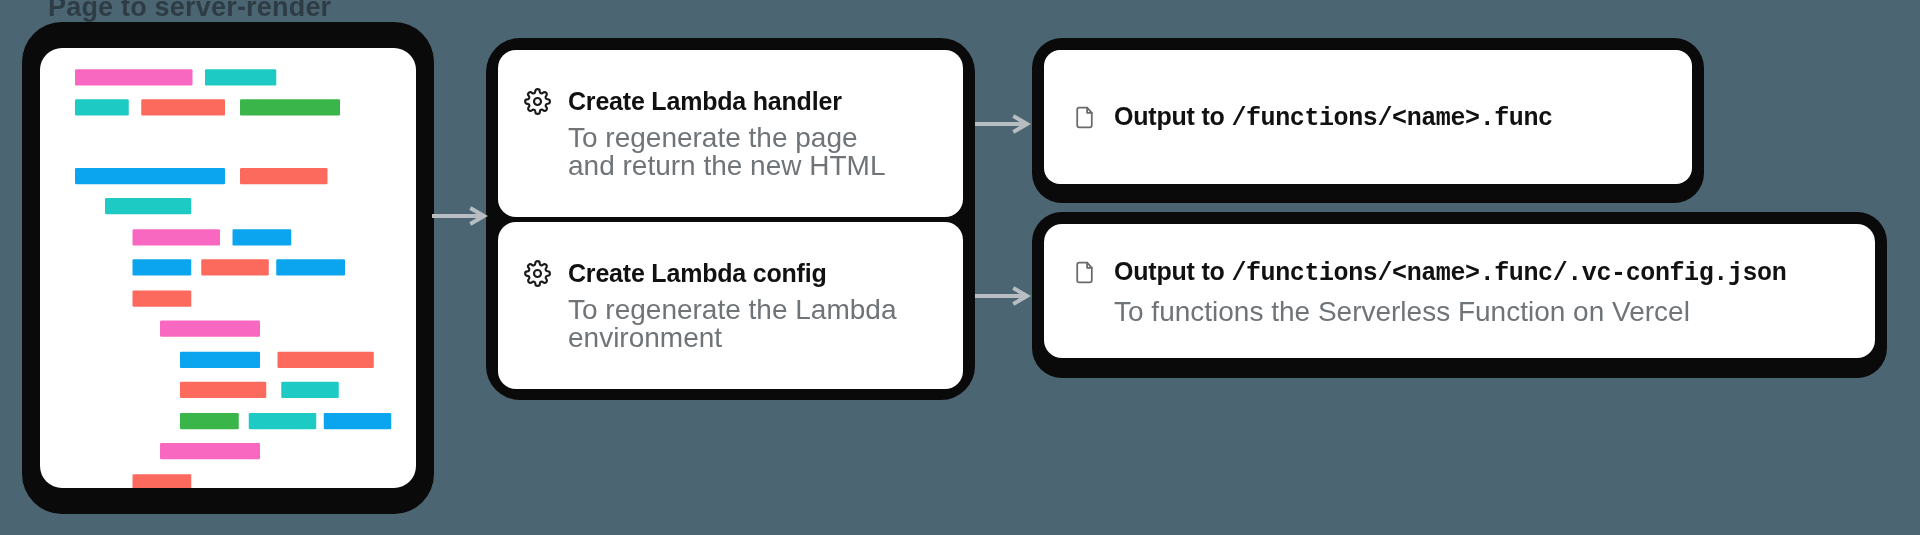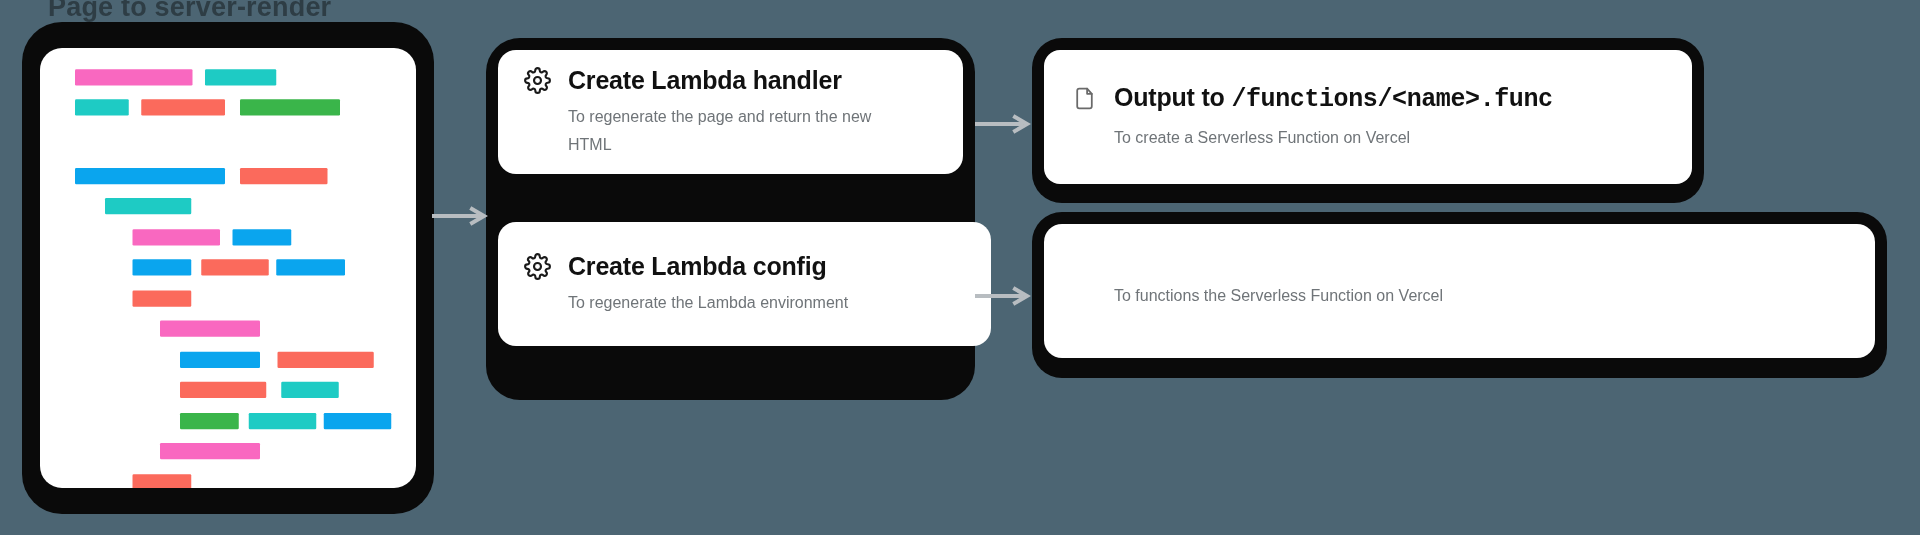--- a/index.html
+++ b/index.html
@@ -55,26 +55,26 @@
   .card-code {
     left: 40px;  top: 48px;
     width: 376px; height: 440px;
     border-radius: 22px;
     overflow: hidden;
   }
 
   .card-step {
     left: 498px;
     width: 465px;
-    height: 124px;
+    height: 167px;
     border-radius: 18px;
     padding: 0;
   }
   .card-step-1 { top: 50px; }
-  .card-step-2 { top: 222px; padding-left: 28px; }
+  .card-step-2 { top: 222px; }
 
   .card-out {
     border-radius: 18px;
     height: 134px;
   }
   .card-out-1 { left: 1044px; top: 50px;  width: 648px; border-radius: 16px; }
   .card-out-2 { left: 1044px; top: 224px; width: 831px; }
 
   
   .card-body {
@@ -111,21 +111,21 @@
     white-space: nowrap;
   }
   .card-title .mono {
     font-family: "Liberation Mono", "DejaVu Sans Mono", monospace;
     font-weight: 700;
     font-size: 25px;
     letter-spacing: -0.4px;
   }
 
   .card-sub {
-    font-size: 16px;
+    font-size: 28px;
     line-height: 28px;
     color: #6f7478;
     font-weight: 400;
     margin-top: 8px;
   }
   .card-step .card-sub { margin-left: 44px; max-width: 340px; }
   .card-out  .card-sub { margin-left: 42px; white-space: nowrap; margin-top: 10px; }
 
   
   .arrow {
@@ -243,23 +243,31 @@
     <div class="card-body">
       <div class="card-head">
         <span class="card-icon">
           <svg viewBox="0 0 24 24" width="25" height="25" fill="none" stroke="currentColor" stroke-width="1.7" stroke-linecap="round" stroke-linejoin="round">
             <path d="M14.5 2.5H7a2 2 0 0 0-2 2v15a2 2 0 0 0 2 2h10a2 2 0 0 0 2-2V7.5z"></path>
             <path d="M14.5 2.5V7.5H19"></path>
           </svg>
         </span>
         <span class="card-title"><span>Output to </span><span class="mono">/functions/&lt;name&gt;.func</span></span>
       </div>
-      <div class="card-sub">To create a Serverless Function on Vercel</div>
     </div>
   </div>
 
   <div class="card card-out card-out-2">
     <div class="card-body">
+      <div class="card-head">
+        <span class="card-icon">
+          <svg viewBox="0 0 24 24" width="25" height="25" fill="none" stroke="currentColor" stroke-width="1.7" stroke-linecap="round" stroke-linejoin="round">
+            <path d="M14.5 2.5H7a2 2 0 0 0-2 2v15a2 2 0 0 0 2 2h10a2 2 0 0 0 2-2V7.5z"></path>
+            <path d="M14.5 2.5V7.5H19"></path>
+          </svg>
+        </span>
+        <span class="card-title"><span>Output to </span><span class="mono">/functions/&lt;name&gt;.func/.vc-config.json</span></span>
+      </div>
       <div class="card-sub">To functions the Serverless Function on Vercel</div>
     </div>
   </div>
 
 </div>
 
 </body></html>

